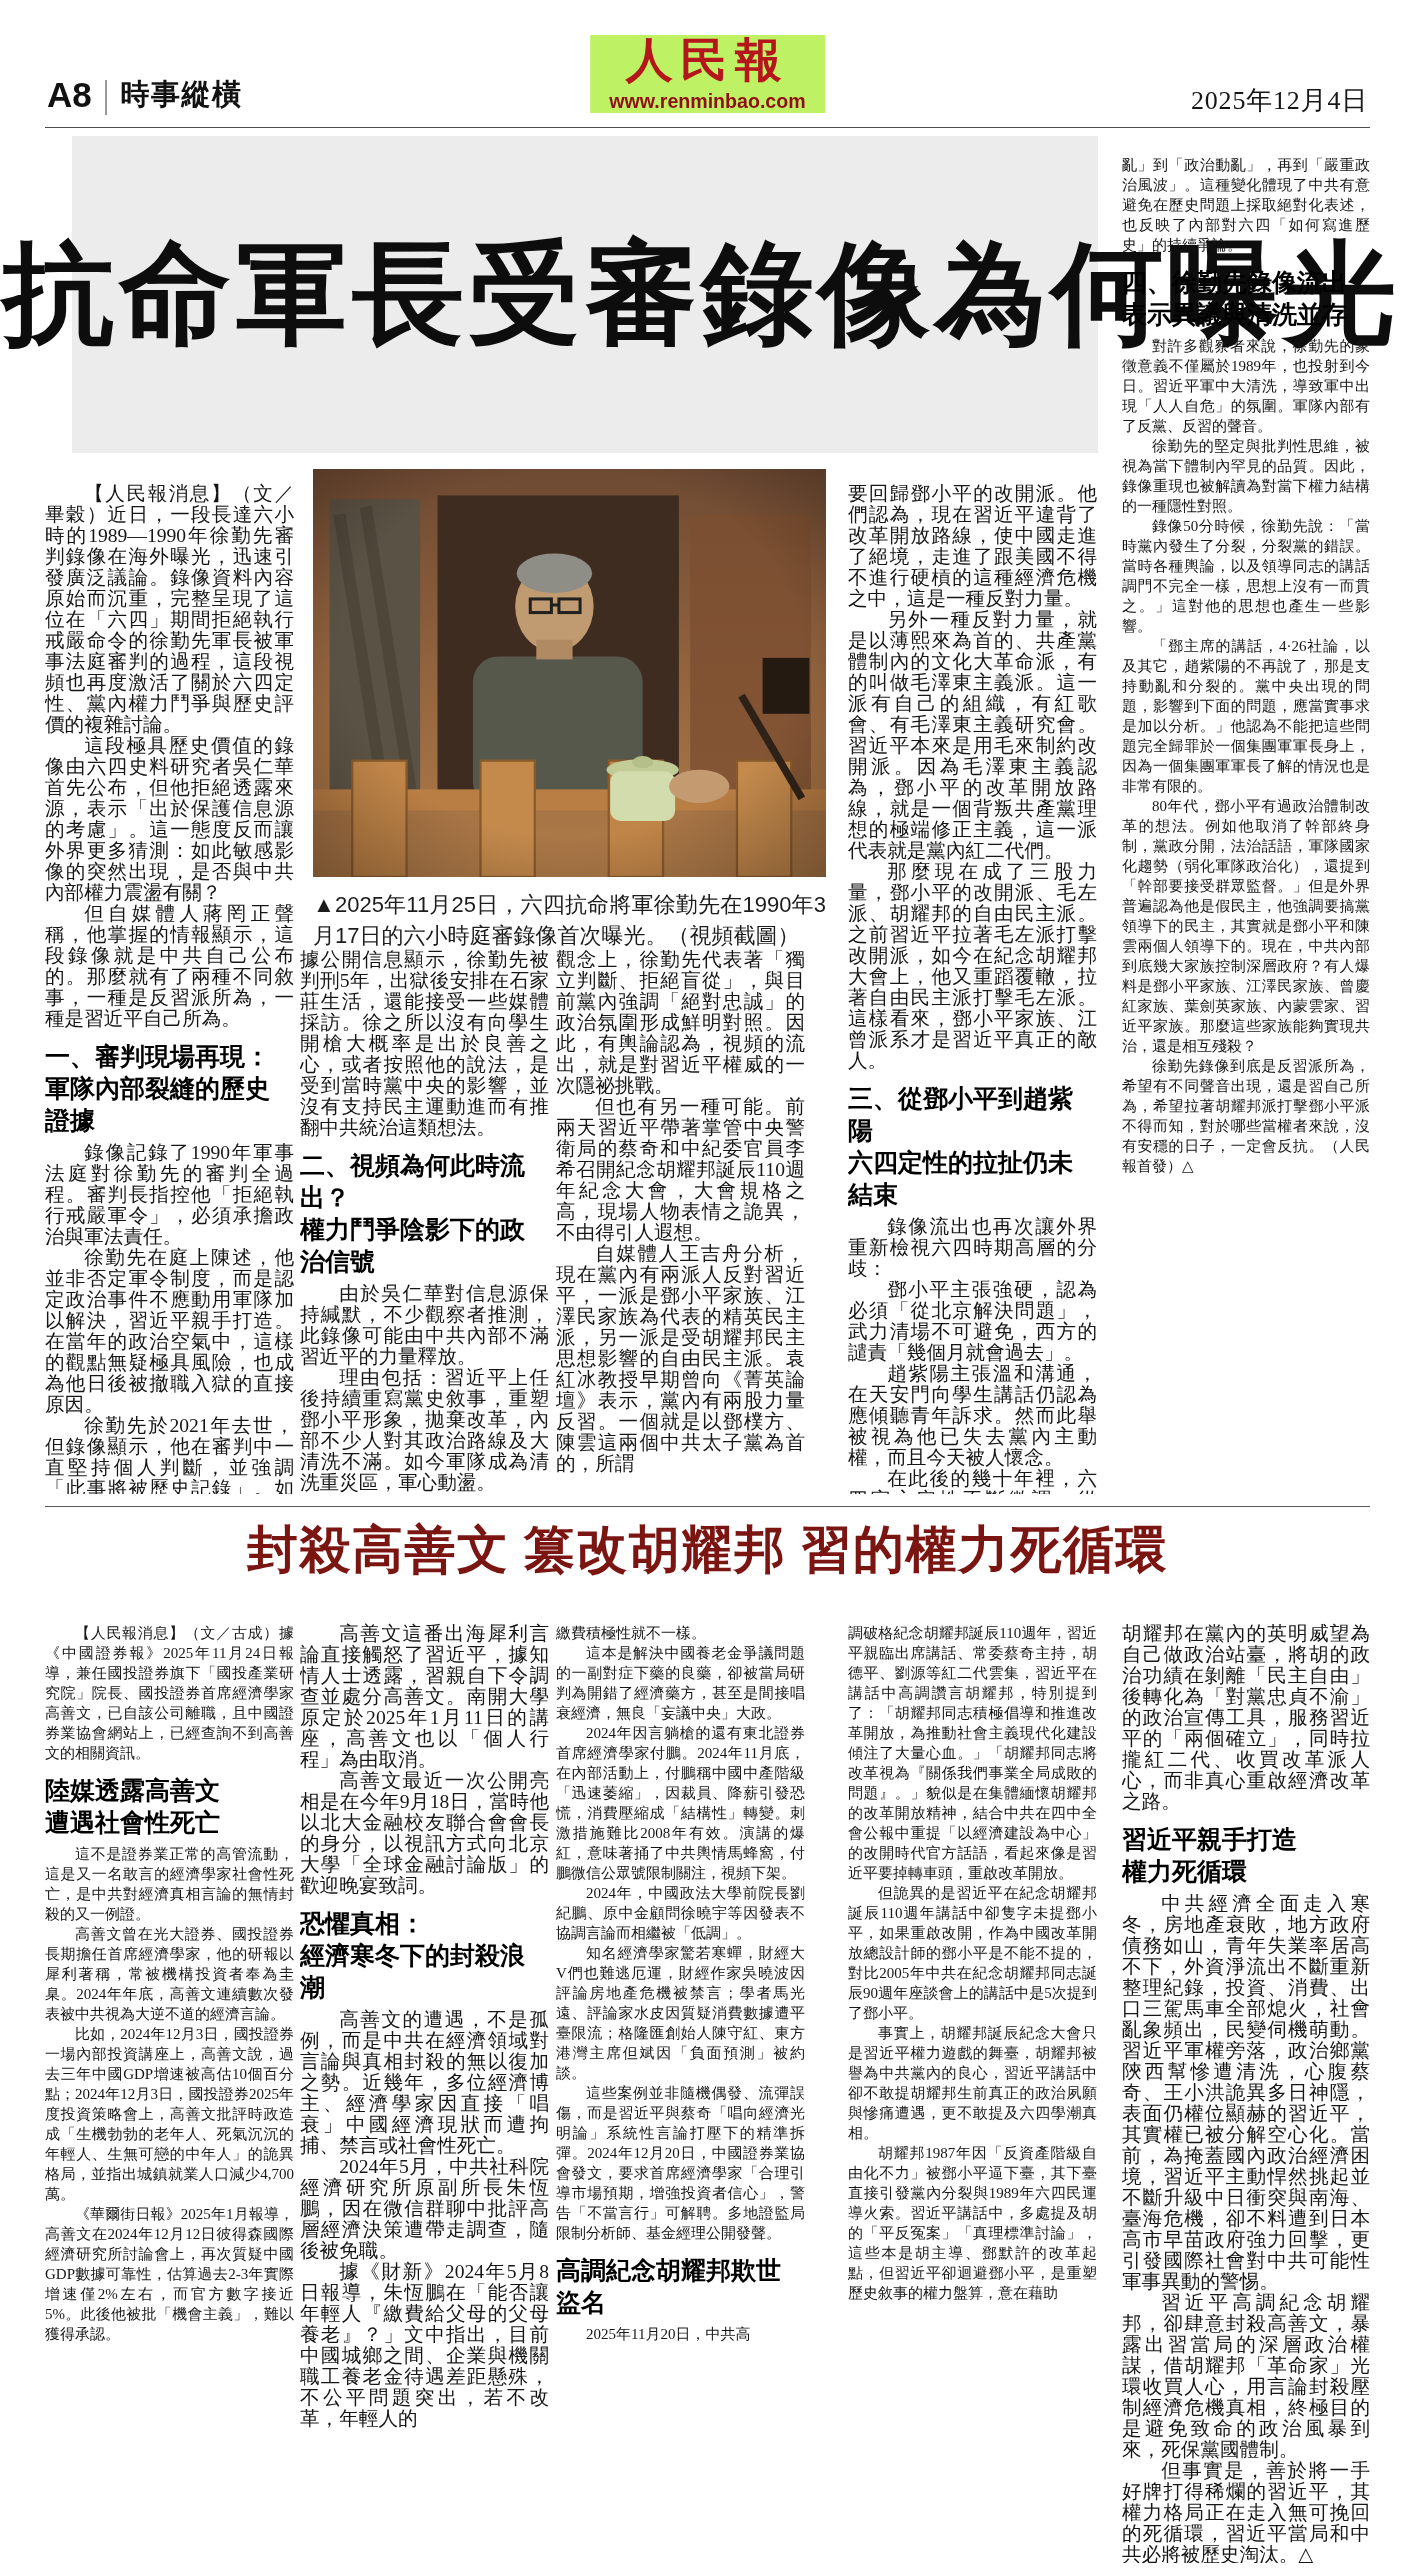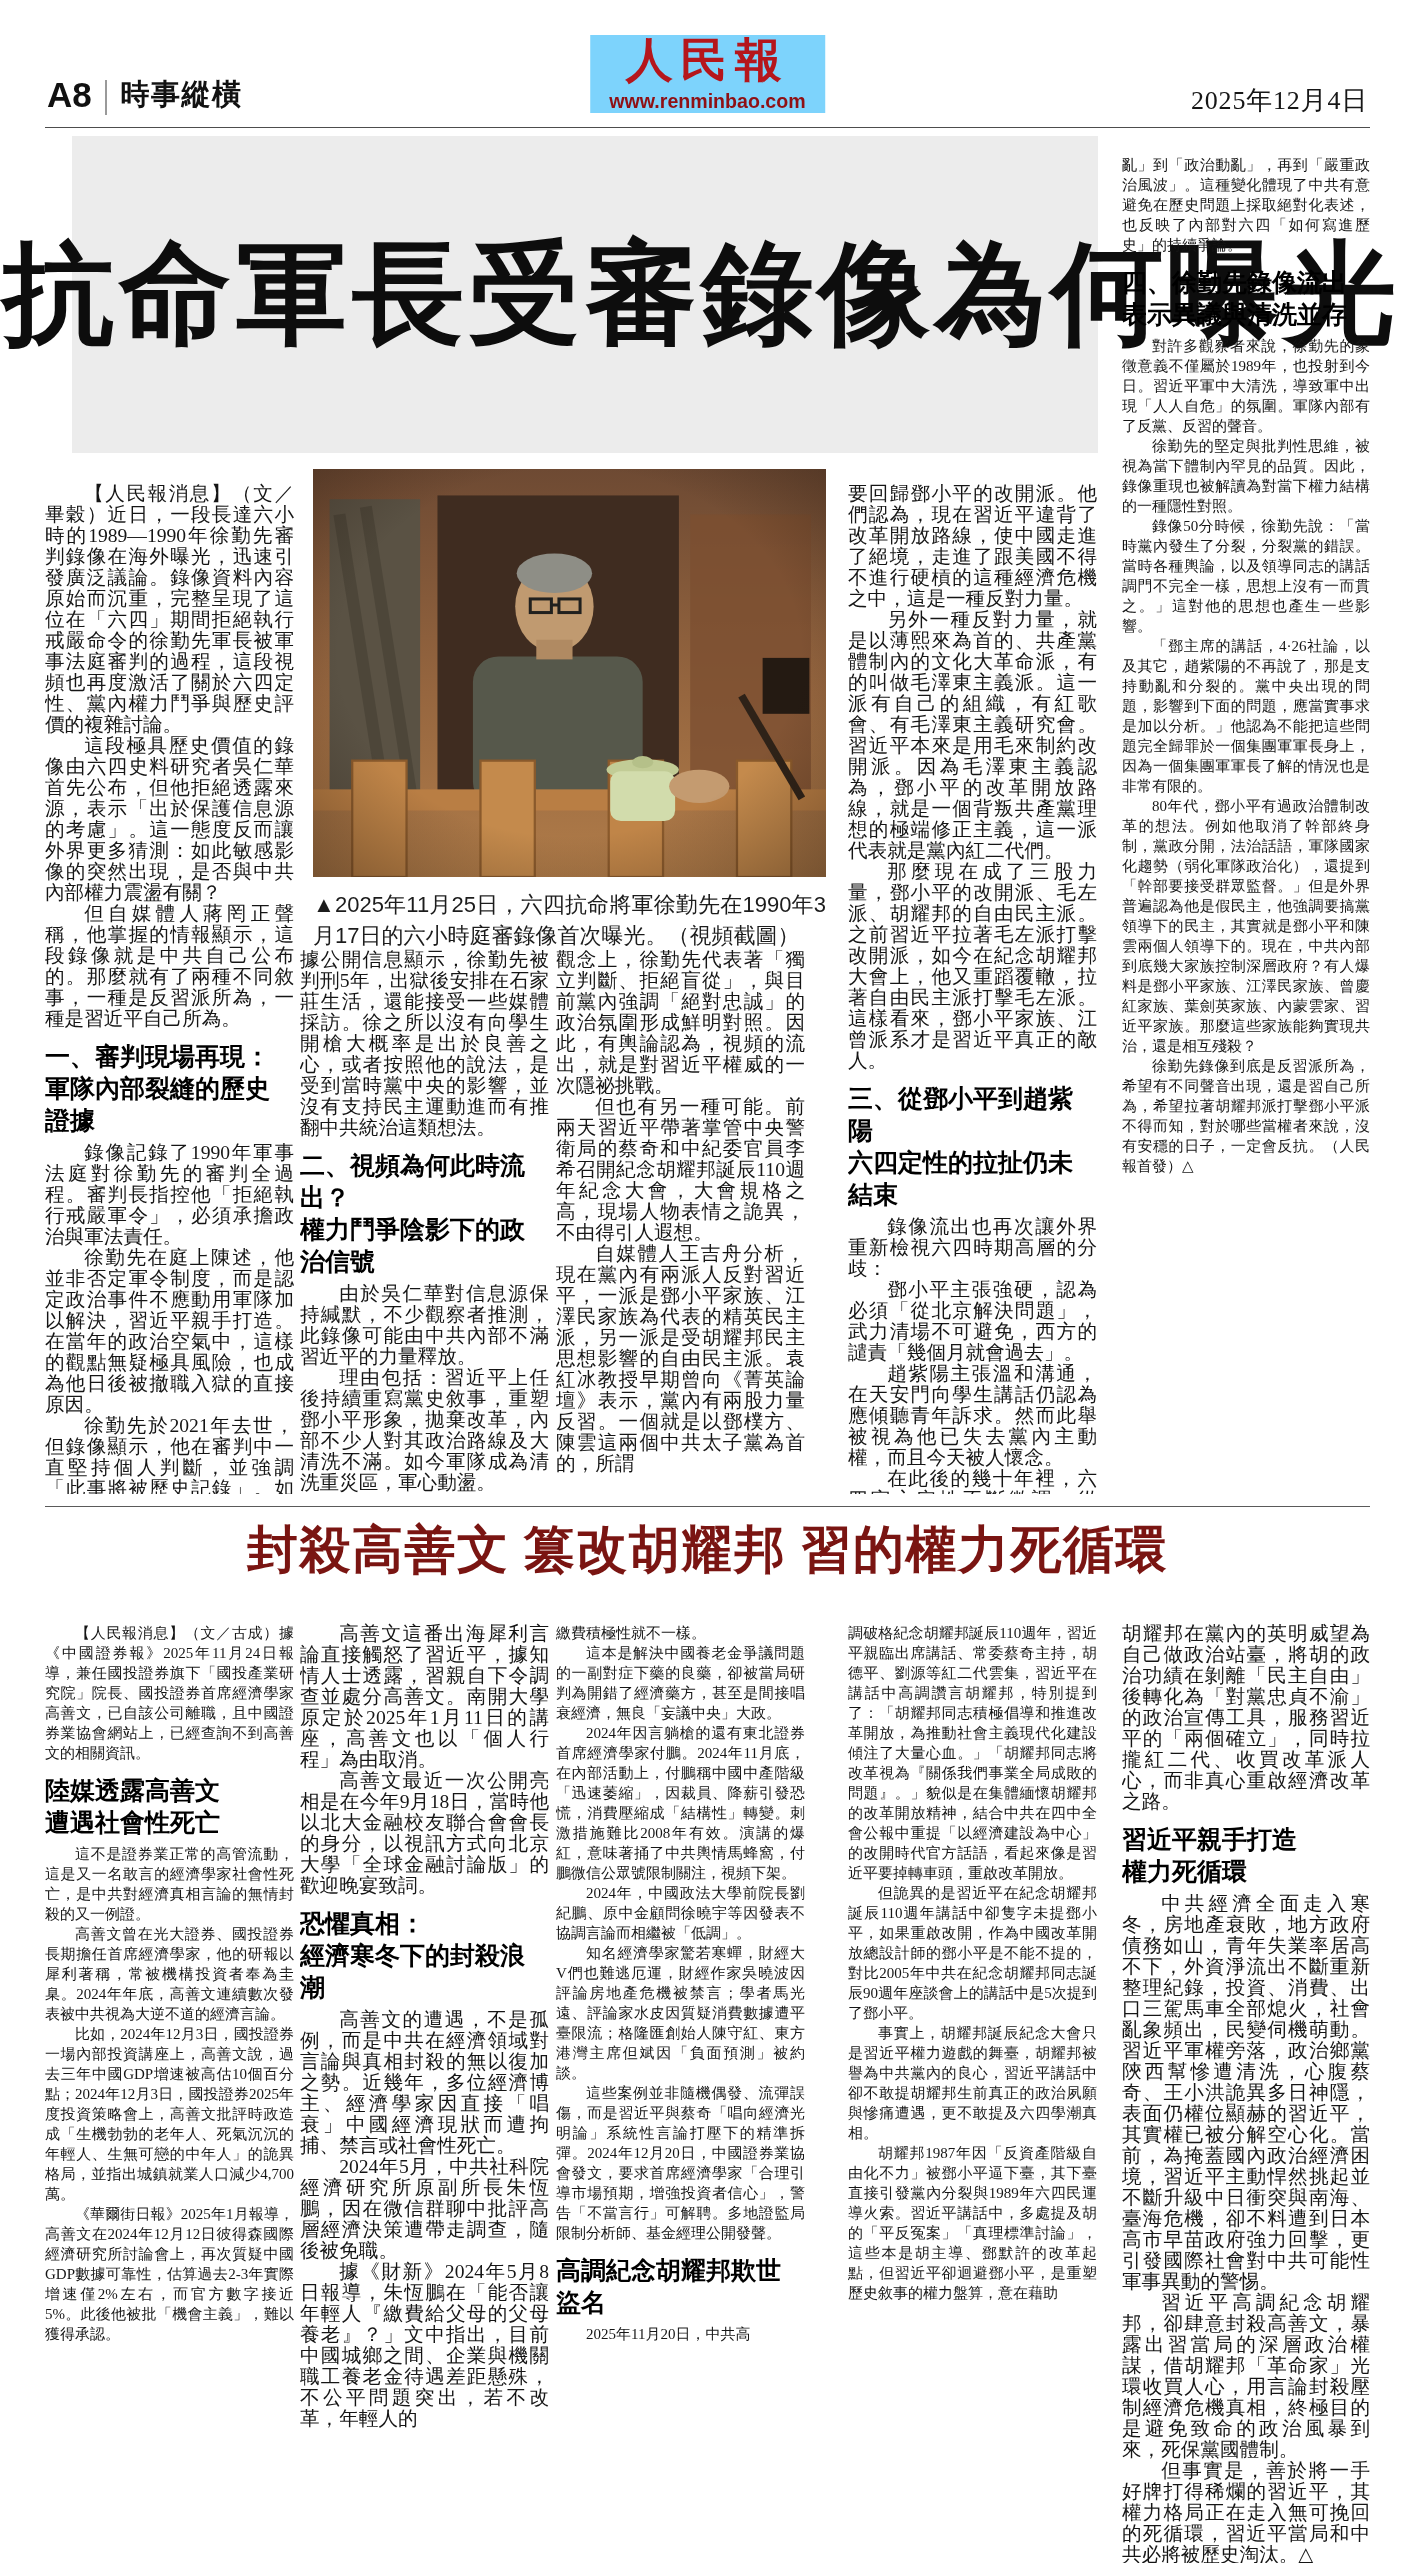--- a/index.html
+++ b/index.html
@@ -6,21 +6,21 @@
   .page{
     position:relative;width:1415px;height:2576px;margin:0 auto;
     background:#ffffff;overflow:hidden;
     font-family:"Liberation Serif","DejaVu Serif",serif;color:#161616;
   }
   
   .edition-block{position:absolute;left:47px;top:75px;display:flex;align-items:flex-end;}
   .edition{font-family:"Liberation Sans","DejaVu Sans",sans-serif;font-weight:700;font-size:35px;color:#111;}
   .vr{display:inline-block;width:1.5px;height:35px;background:#9a9a9a;margin:0 13.6px;}
   .section{font-family:"Liberation Sans","DejaVu Sans",sans-serif;font-weight:700;font-size:29px;color:#111;letter-spacing:1.5px;}
-  .masthead-block{position:absolute;left:50%;top:35px;transform:translateX(-50%);text-align:center;background:#7dd3fc;padding:0 19.6px;z-index:3;}
+  .masthead-block{position:absolute;left:50%;top:35px;transform:translateX(-50%);text-align:center;background:#bef264;padding:0 19.6px;z-index:3;}
   .masthead{font-weight:900;font-size:47px;letter-spacing:7.5px;line-height:1.1;}
   .website{font-family:"Liberation Sans","DejaVu Sans",sans-serif;font-weight:700;font-size:19.6px;margin-top:3px;}
   .date{position:absolute;right:47px;top:83px;font-size:26px;font-weight:500;letter-spacing:0.8px;}
   .header-rule{position:absolute;left:45px;right:45px;top:127px;border-top:1.5px solid #4d4d4d;z-index:1;}
   
   .headline-box{
     position:absolute;left:72px;top:136px;width:1026px;height:317px;background:#ececec;
     display:flex;justify-content:center;align-items:center;
   }
   .headline-box div{font-size:112px;font-weight:900;line-height:1.3;letter-spacing:4.5px;color:#0d0d0d;white-space:nowrap;}

